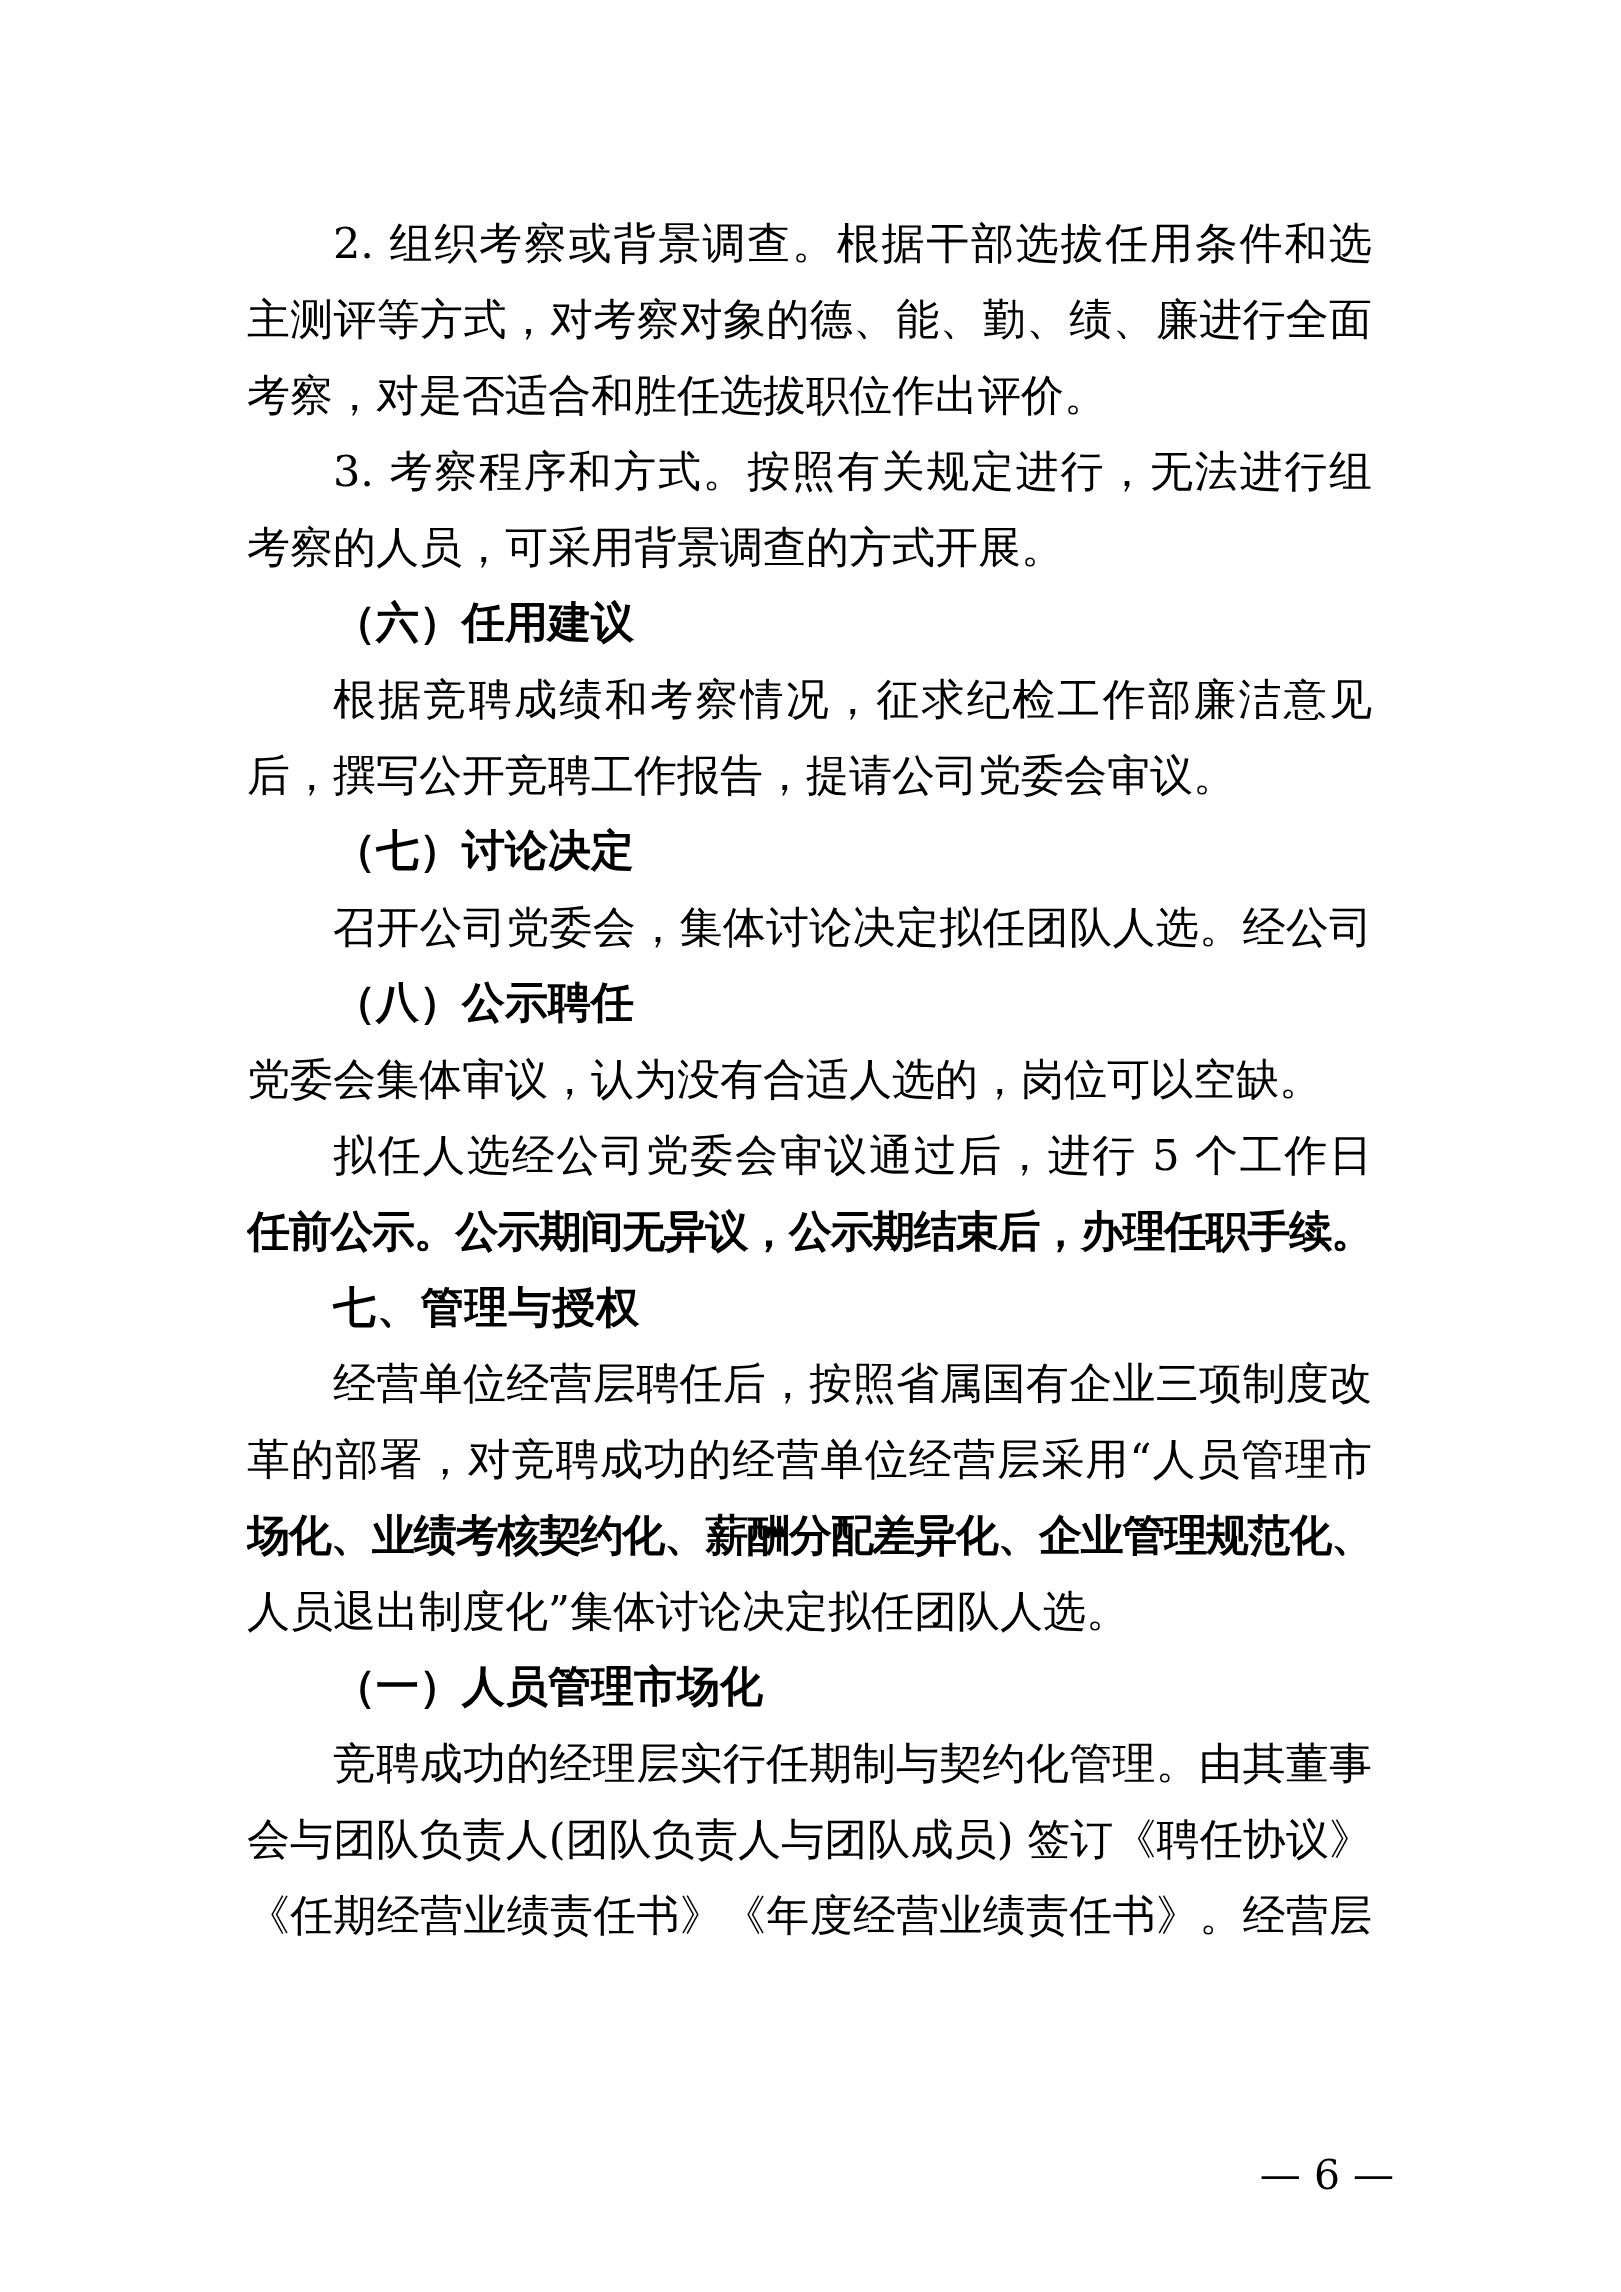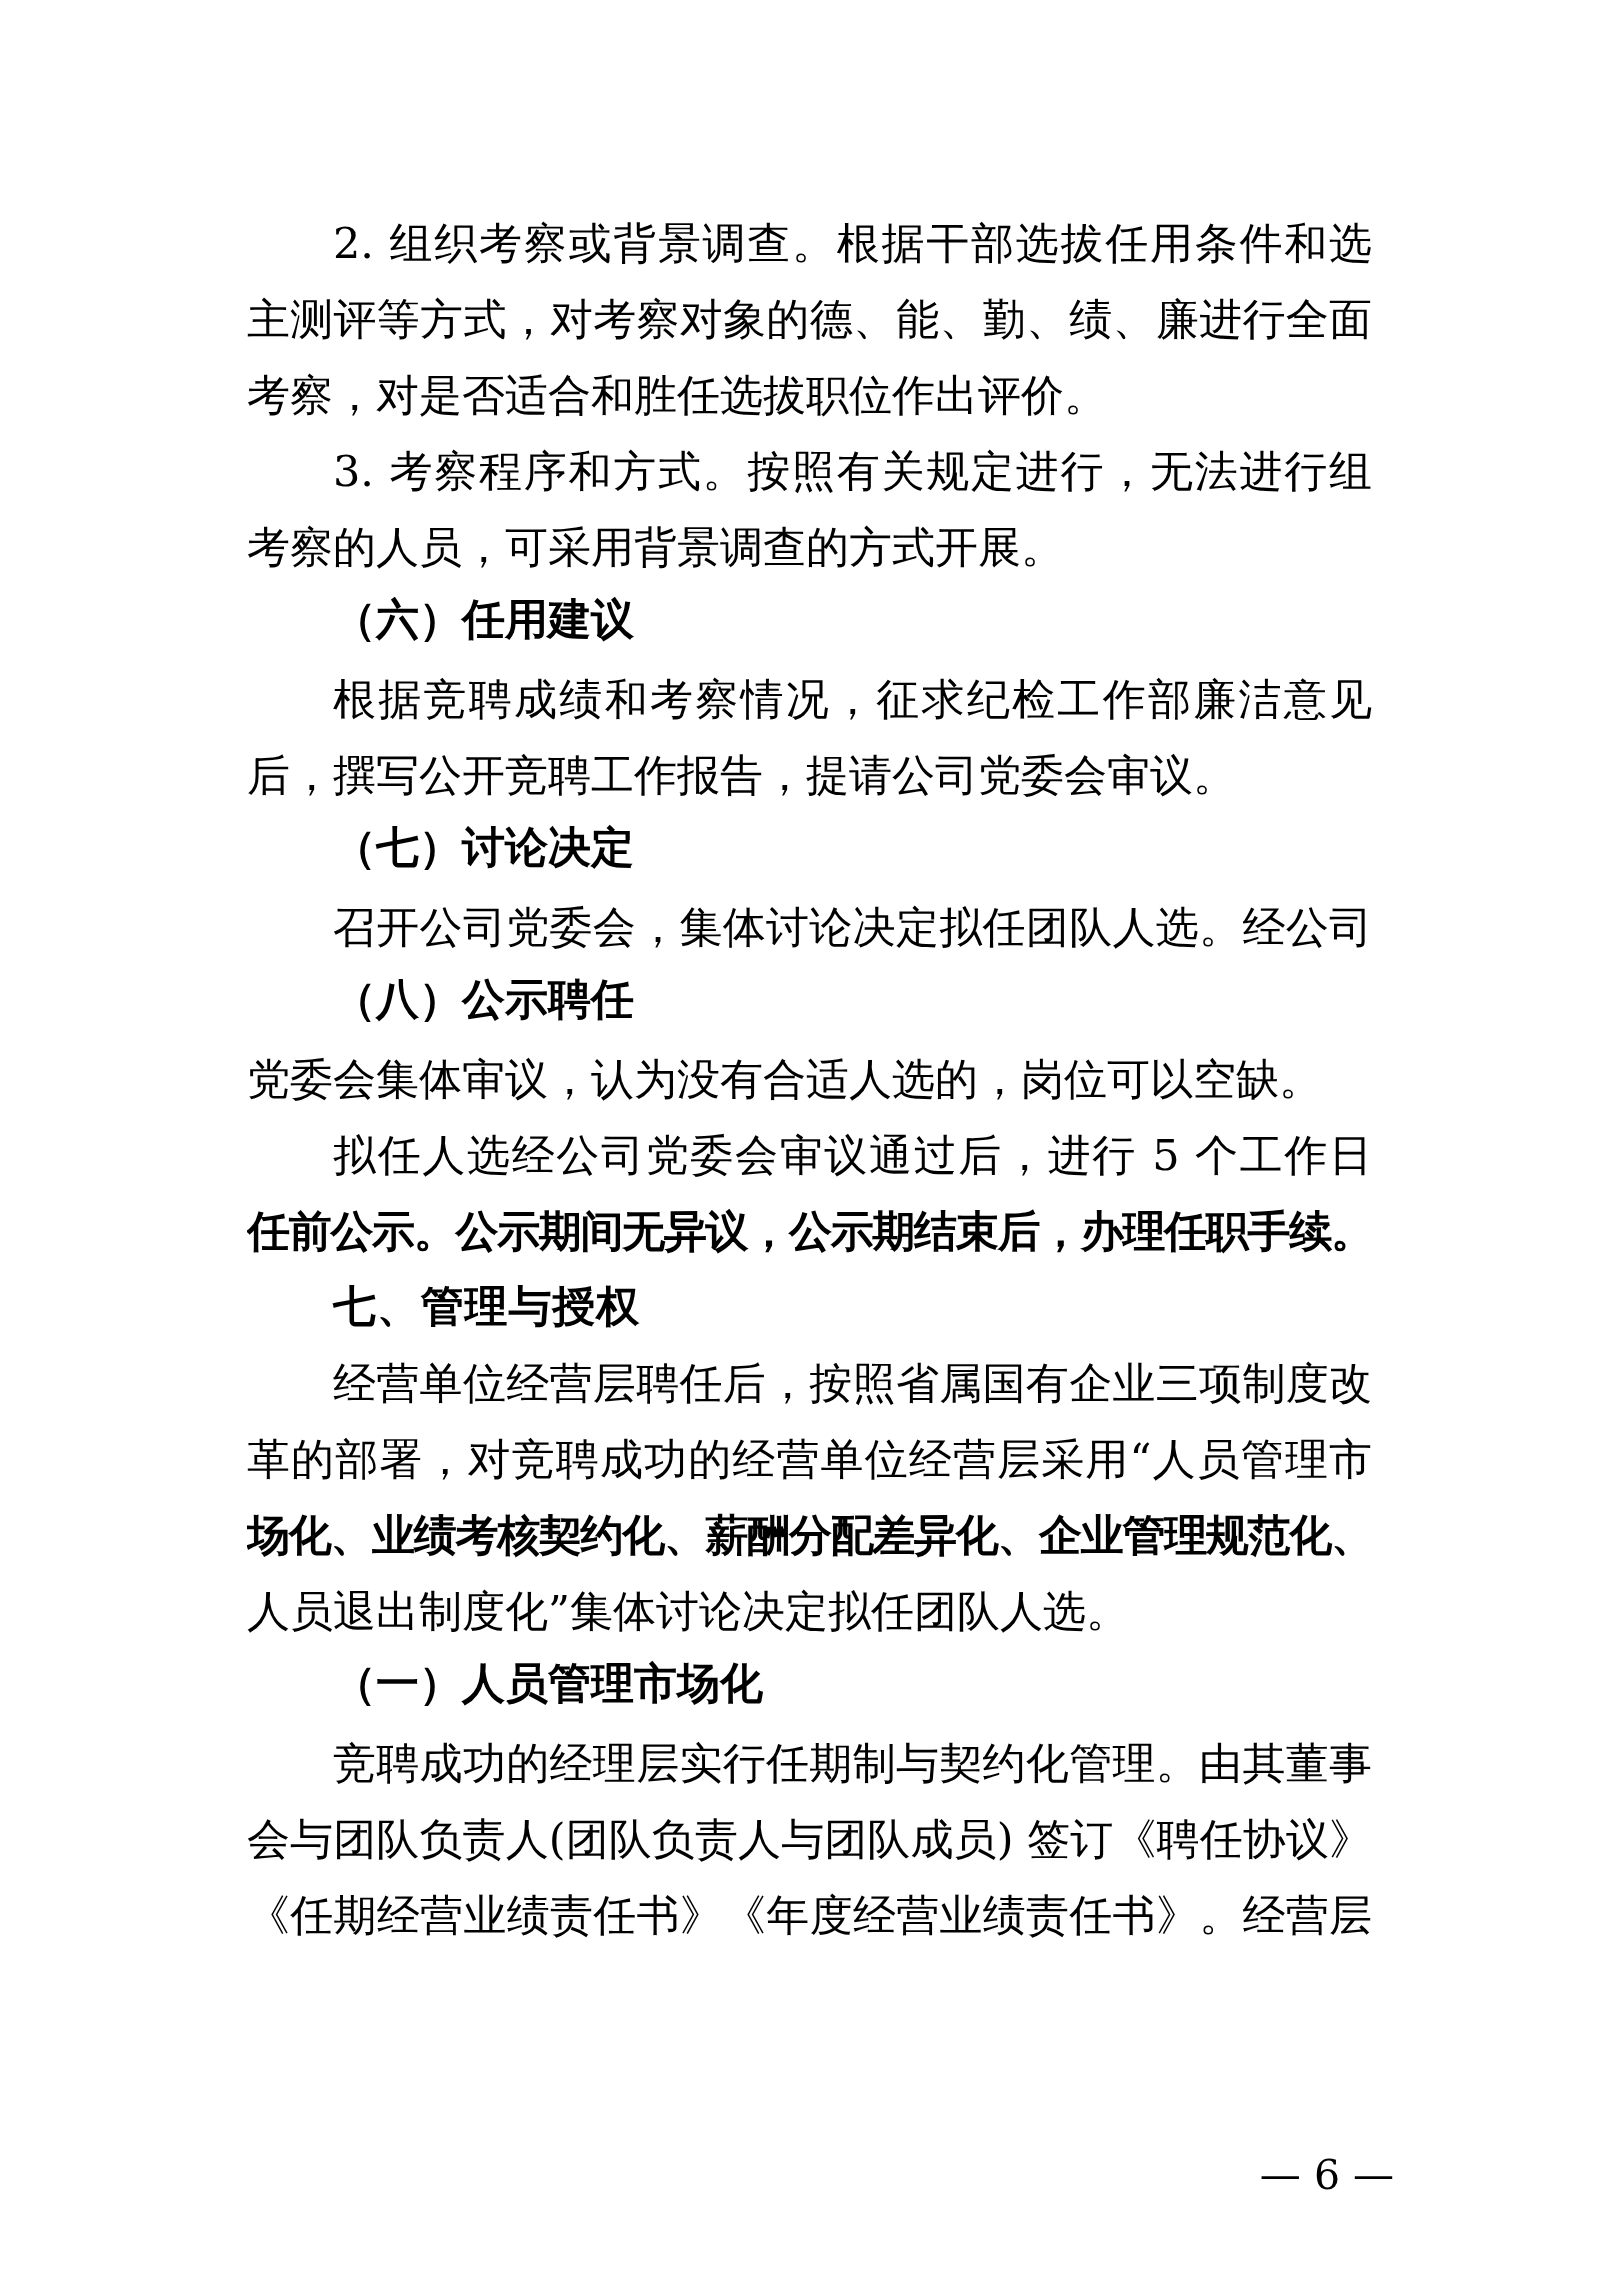--- a/index.html
+++ b/index.html
@@ -33,25 +33,25 @@
   }
   .line.indent { text-indent: 2em; }
   .line.full {
     text-align: justify;
     text-align-last: justify;
     text-justify: inter-character;
   }
   .line.squeeze { letter-spacing: -0.045em; font-weight: bold; }
   .line.kai {
     font-weight: 700;
-    font-family: Liberation Mono, monospace;
+    font-family: Liberation Serif, serif;
   }
   .line.hei {
     font-weight: 700;
-    font-family: Liberation Serif, serif;
+    font-family: Liberation Sans, sans-serif;
     letter-spacing: 0.02em;
   }
   .page-number {
     position: absolute;
     top: 2148px;
     right: 227px;
     height: 55px;
     line-height: 55px;
     font-family: "DejaVu Serif", "Liberation Serif", serif;
     font-size: 41px;

